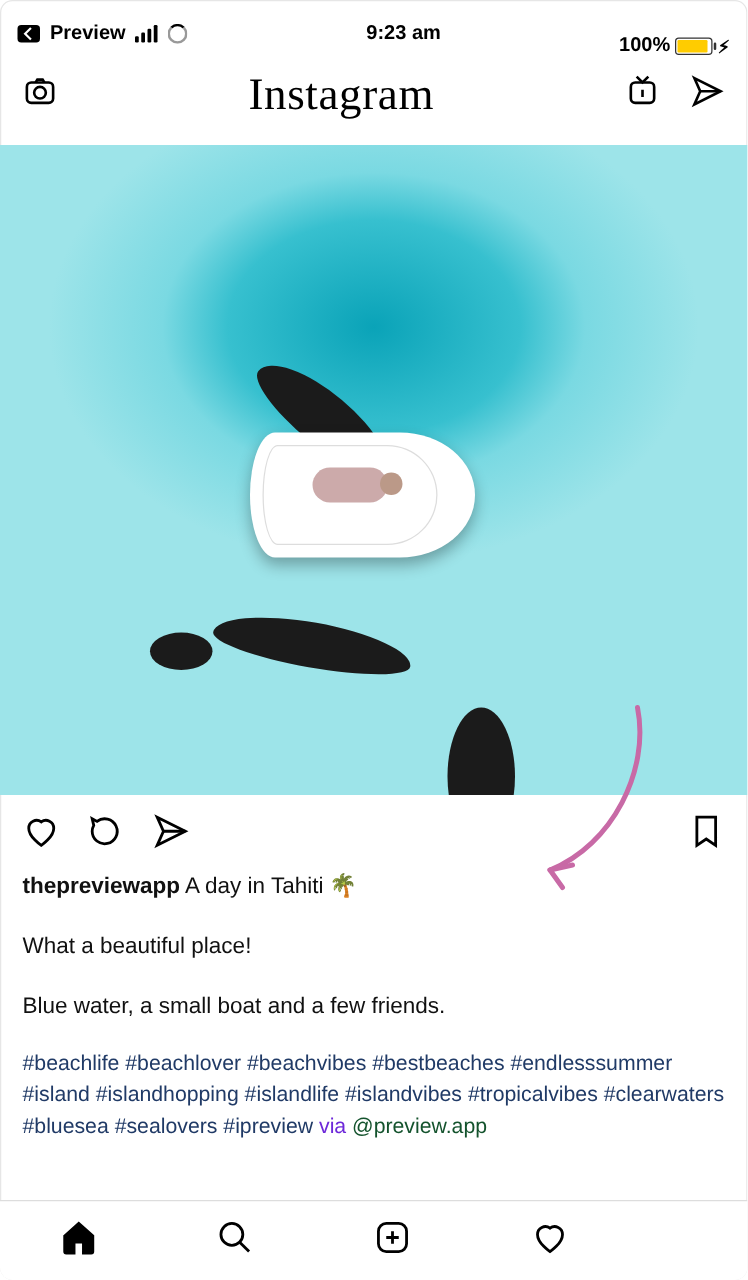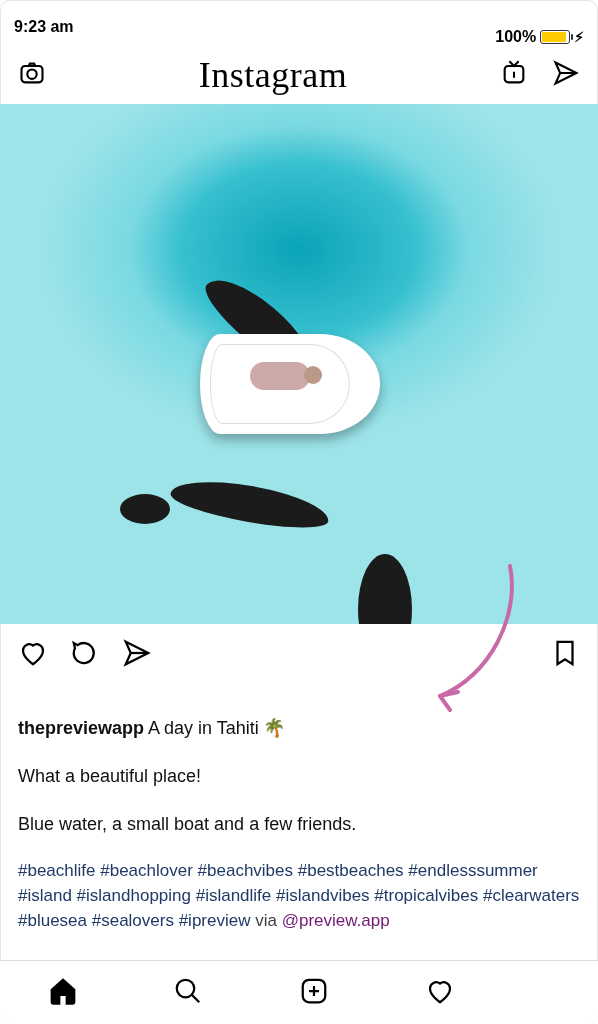--- a/index.html
+++ b/index.html
@@ -19,21 +19,21 @@
   .signal-bars span:nth-child(2){height:8px}
   .signal-bars span:nth-child(3){height:11px}
   .signal-bars span:nth-child(4){height:14px}
   .spinner { width:16px; height:16px; border:2px solid #999; border-top-color:#000; border-radius:50%; display:inline-block; }
   .battery { width:30px; height:14px; border:1.5px solid #333; border-radius:3px; position:relative; display:inline-block; vertical-align:middle; }
   .battery::after { content:''; position:absolute; right:-4px; top:3px; width:2px; height:6px; background:#333; border-radius:1px; }
   .battery .fill { position:absolute; left:1px; top:1px; bottom:1px; width:85%; background:#ffcc00; border-radius:1px; }
   .bolt { font-size:14px; }
 
   
-  .ig-header { display:flex; align-items:center; justify-content:space-between; padding:4px 18px 8px; }
+  .ig-header { display:flex; align-items:center; justify-content:space-between; padding:4px 18px 20px; }
   .ig-header .left, .ig-header .right { display:flex; align-items:center; gap:24px; }
   .ig-logo { font-family: 'Brush Script MT', cursive; font-size:36px; font-weight:500; letter-spacing:0.5px; }
   .icon-btn svg { width:28px; height:28px; stroke:#000; fill:none; stroke-width:1.8; }
 
   
   .post-image { width:100%; height:520px; position:relative; background: radial-gradient(ellipse 260px 190px at 50% 28%, #0aa3b8 0%, #37c0cf 45%, #7ad9e2 65%, #9de4e9 100%); overflow:hidden; }
   .shark { position:absolute; width:120px; height:60px; background:#1b1b1b; border-radius:50% 50% 50% 50% / 60% 60% 40% 40%; }
   .shark.s1 { left:200px; top:190px; transform:rotate(40deg) scale(1.1,0.7); }
   .shark.s2 { left:170px; top:370px; width:160px; height:60px; transform:rotate(10deg) scale(1,0.6); }
   .shark.s3 { left:340px; top:450px; width:90px; height:110px; border-radius:50%; transform:scale(0.6,1); }
@@ -42,43 +42,58 @@
   .boat::before { content:''; position:absolute; left:10px; top:10px; right:30px; bottom:10px; border:1px solid #ddd; border-radius:12px 40px 40px 12px / 40px; }
   .person { position:absolute; left:250px; top:258px; width:60px; height:28px; background:#caa; border-radius:14px; }
   .person::after{content:'';position:absolute;right:-12px;top:4px;width:18px;height:18px;border-radius:50%;background:#b98;}
 
   
   .actions { display:flex; align-items:center; justify-content:space-between; padding:14px 18px 10px; }
   .actions .left { display:flex; gap:22px; }
   .actions svg { width:30px; height:30px; stroke:#000; fill:none; stroke-width:1.8; }
 
   
-  .caption { padding:0 18px; font-size:18px; line-height:1.45; color:#111;margin-top:33px; }
+  .caption { padding:0 18px; font-size:18px; line-height:1.45; color:#111; }
   .caption .username { font-weight:700; }
   .caption .emoji { font-size:18px; }
   .caption p { margin-top:22px; }
   .hashtags { color:#203a66; margin-top:22px; font-size:17px; line-height:1.45; }
-  .mention { color:#701a75; }
+  .mention { color:#14532d; }
 
   
   .annotation-arrow { position:absolute; right:68px; top:556px; pointer-events:none; }
   .annotation-arrow svg { width:110px; height:160px; }
 
   
   .bottom-nav { position:absolute; bottom:0; left:0; right:0; height:64px; border-top:1px solid #ddd; background:#fff; display:flex; align-items:center; justify-content:space-around; }
   .bottom-nav svg { width:30px; height:30px; stroke:#000; fill:none; stroke-width:1.8; }
   .preview-badge { width:30px; height:30px; border-radius:50%; background: conic-gradient(#f7b2c6 0 60deg,#f9d56e 60deg 120deg,#9de08a 120deg 180deg,#7fd3f7 180deg 240deg,#b49bf0 240deg 300deg,#f7b2c6 300deg 360deg); position:relative; }
   .preview-badge::after{ content:''; position:absolute; inset:4px; background:
      linear-gradient(#fff,#fff) center/2px 100% no-repeat,
      linear-gradient(#fff,#fff) center/100% 2px no-repeat; border-radius:50%; opacity:.5; }
 </style>
 </head>
 <body>
 
 <div class="status-bar">
+  <div class="status-left">
+    <span class="back-chip">
+      <svg viewBox="0 0 24 24">
+          <path d="M15 4l-8 8 8 8" stroke="#fff" stroke-width="3" fill="none"></path>
+        </svg>
+    </span>
+    <span>Preview</span>
+    <span class="signal-bars">
+        <span></span>
+        <span></span>
+        <span></span>
+        <span></span>
+      </span>
+    <span class="spinner"></span>
+  </div>
   <div class="status-center">9:23 am</div>
   <div class="status-right">
     <span>100%</span>
     <span class="battery">
         <span class="fill"></span>
       </span>
     <span class="bolt">⚡︎</span>
   </div>
 </div>
 
@@ -145,21 +160,21 @@
   </span>
 </div>
 
 <div class="caption">
   <span class="username">thepreviewapp</span>
   <span> A day in Tahiti </span>
   <span class="emoji">🌴</span>
   <p>What a beautiful place!</p>
   <p>Blue water, a small boat and a few friends.</p>
   <p class="hashtags">
-    <span>#beachlife #beachlover #beachvibes #bestbeaches #endlesssummer #island #islandhopping #islandlife #islandvibes #tropicalvibes #clearwaters #bluesea #sealovers #ipreview</span><span style="color:#404040"> via </span><span class="mention">@preview.app</span>
+    <span>#beachlife #beachlover #beachvibes #bestbeaches #endlesssummer #island #islandhopping #islandlife #islandvibes #tropicalvibes #clearwaters #bluesea #sealovers #ipreview</span><span style="color:#6d28d9"> via </span><span class="mention">@preview.app</span>
   </p>
 </div>
 
 <div class="annotation-arrow">
   <svg viewBox="0 0 110 160">
     <path d="M90 10 C 100 60, 70 120, 20 140" stroke="#c86aa6" stroke-width="4" fill="none" stroke-linecap="round"></path>
     <path d="M20 140 l18 -4 M20 140 l10 14" stroke="#c86aa6" stroke-width="4" fill="none" stroke-linecap="round"></path>
   </svg>
 </div>
 

